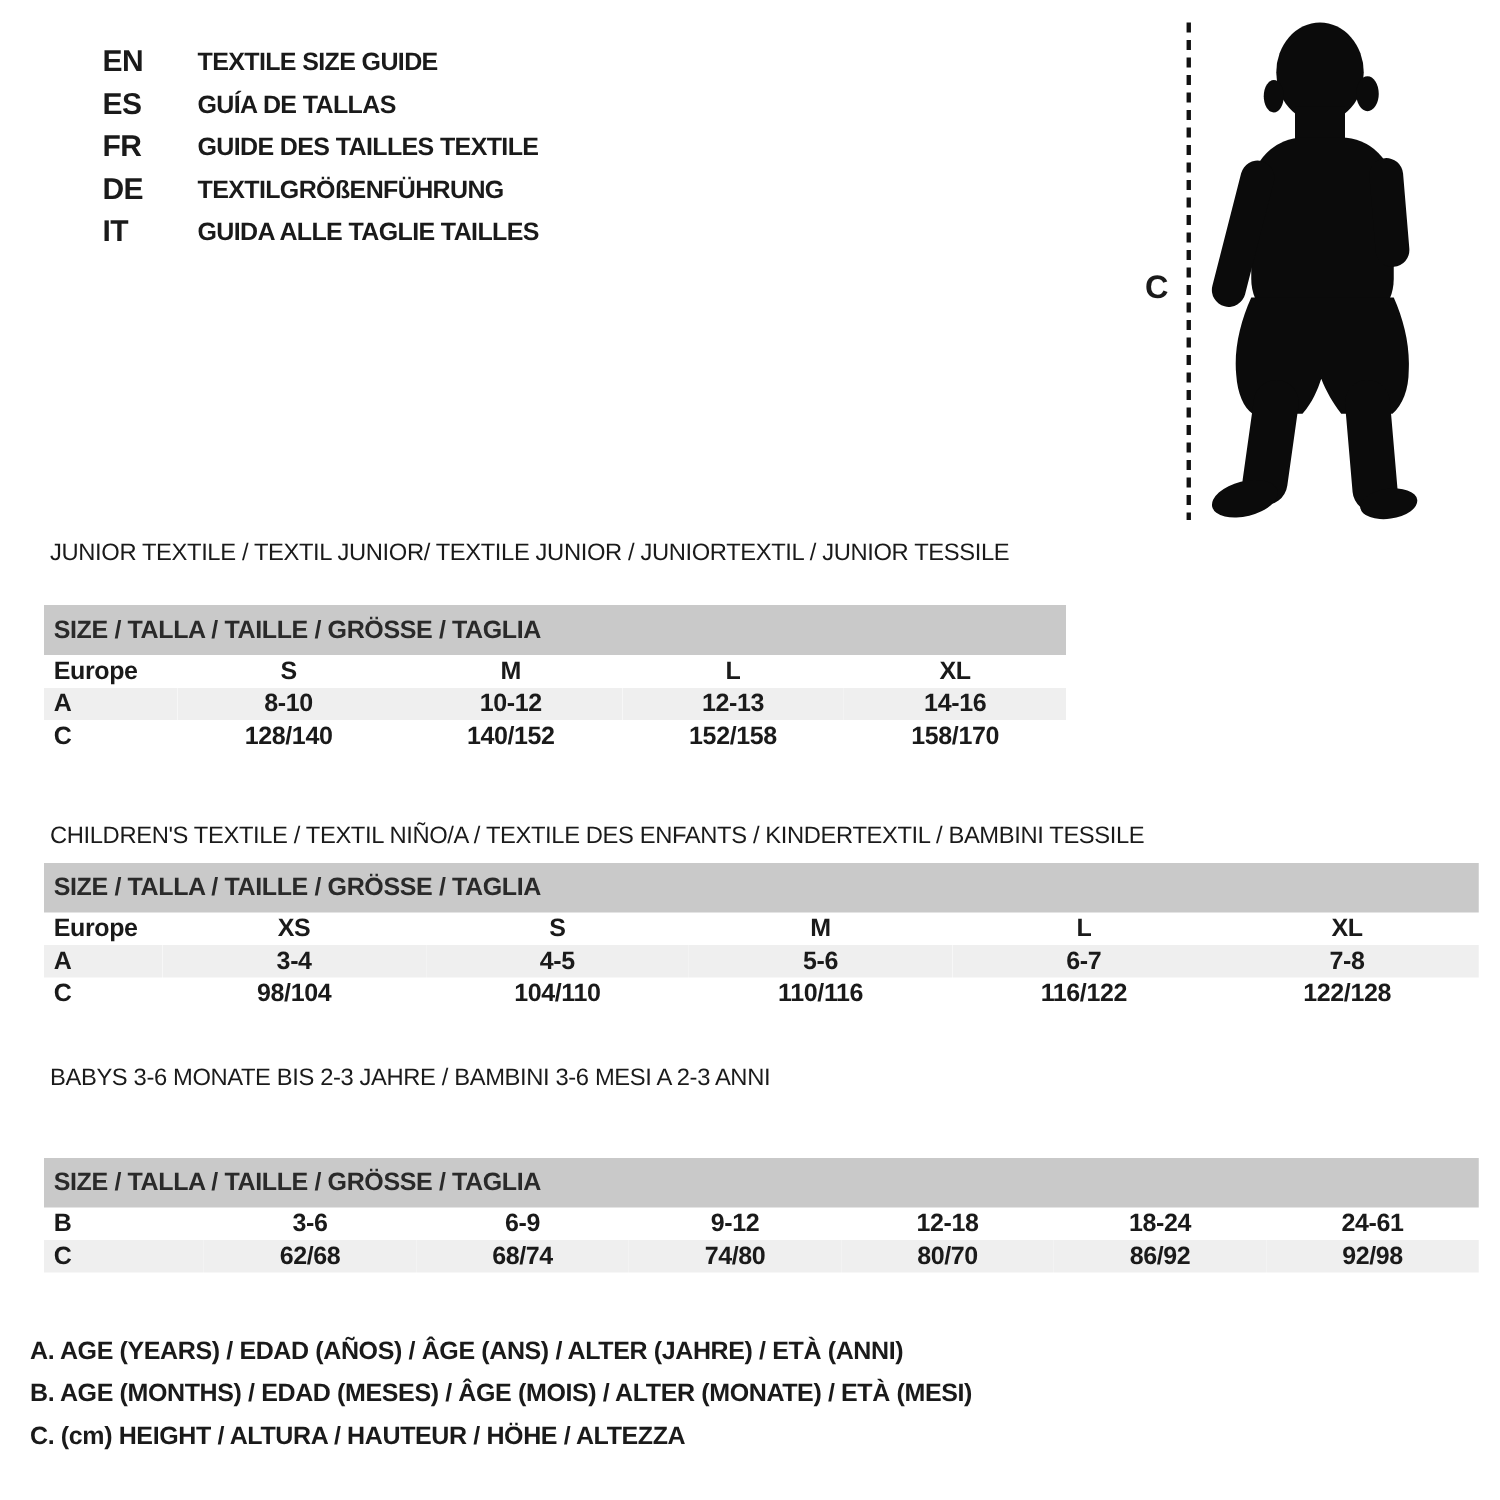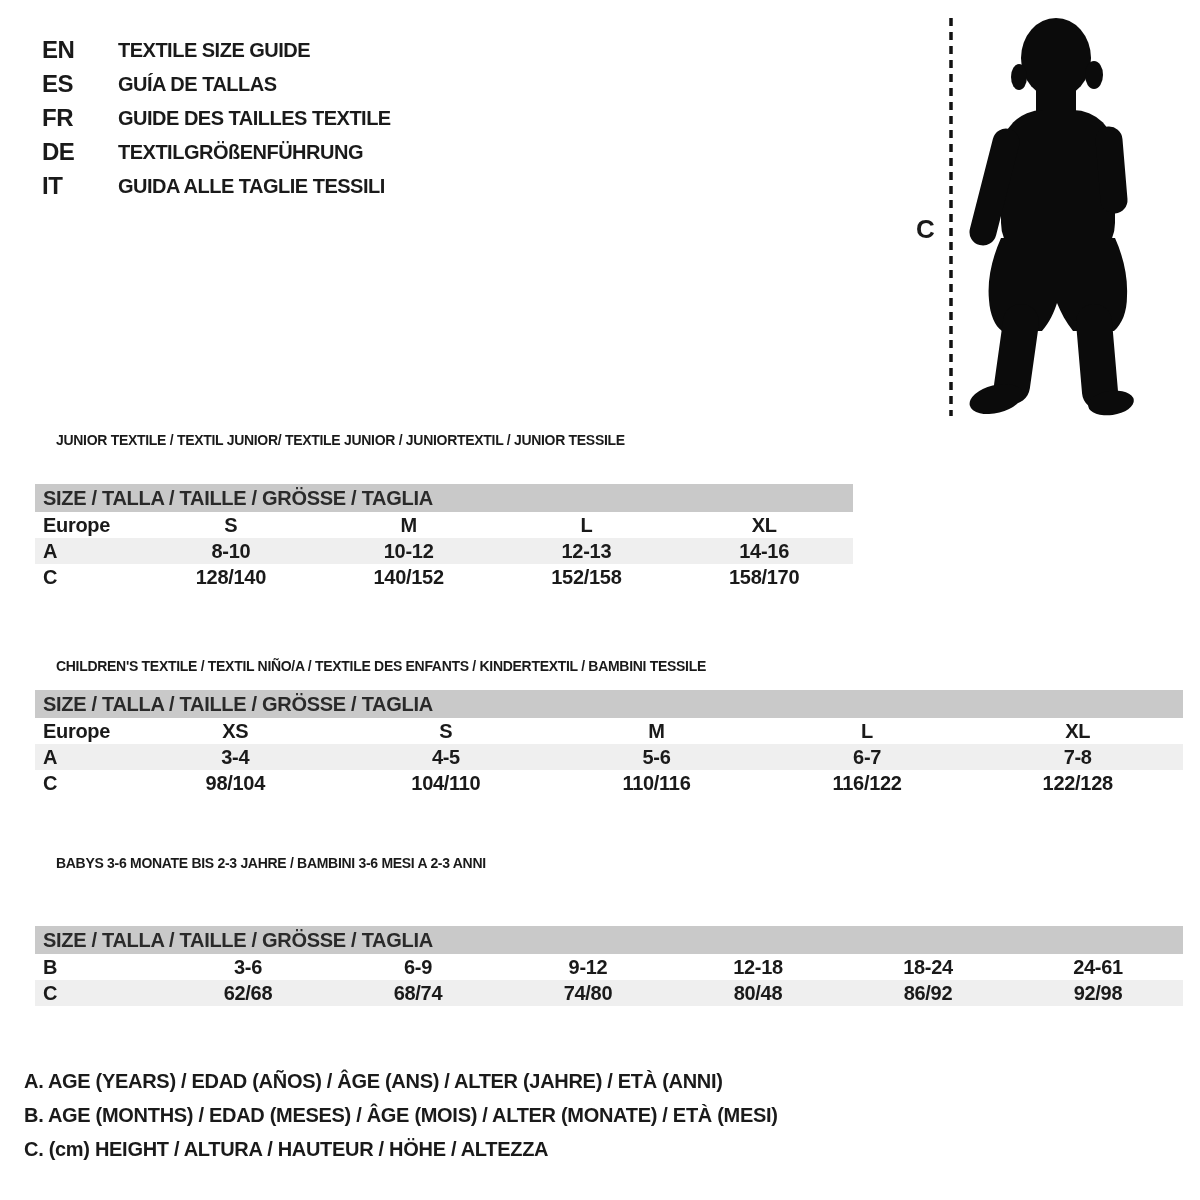--- a/index.html
+++ b/index.html
@@ -7,38 +7,38 @@
   body {
     width:1200px; height:1200px;
     font-family:"Liberation Sans", sans-serif;
     color:#1a1a1a;
     position:relative;
   }
   .page { position:absolute; left:0; top:0; width:1200px; height:1200px; background:#fff; overflow:hidden; }
 
   
   .lang { position:absolute; left:42px; top:33px; }
-  .lang-row { display:flex; height:34px; align-items:center; }
+  .lang-row { display:flex; height:34px; align-items:center;margin-left:40px; }
   .lang-code { width:76px; font-weight:700; font-size:24px; letter-spacing:-0.5px; }
   .lang-label { font-weight:700; font-size:20px; letter-spacing:-0.5px; white-space:nowrap; }
 
   
   .figure-wrap { position:absolute; left:880px; top:0; width:320px; height:430px; }
   .measure-c { position:absolute; left:916px; top:214px; font-size:26px; font-weight:700; }
 
   
-  .section-heading { position:absolute; left:56px; font-size:14px; font-weight:700; letter-spacing:-0.3px; white-space:nowrap; }
+  .section-heading { position:absolute; left:40px; font-size:19px; font-weight:400; letter-spacing:-0.3px; white-space:nowrap; }
   .h-junior { top:432px; }
   .h-children { top:642px;margin-top:16px; }
   .h-babies { top:846px; line-height:34px; }
 
   
   .size-table { position:absolute; border-collapse:collapse; table-layout:fixed; }
   .size-table td { height:26px; font-size:20px; font-weight:700; text-align:center; vertical-align:middle; letter-spacing:-0.3px; overflow:hidden; }
-  .size-table tr.hdr td { background:#c9c9c9; text-align:left; padding-left:8px; height:28px; color:#2a2a2a; }
+  .size-table tr.hdr td { background:#c9c9c9; text-align:left; padding-left:8px; height:40px; color:#2a2a2a; }
   .size-table td.rowlabel { text-align:left; padding-left:8px; }
   .size-table tr.shaded td { background:#efefef; }
   .t1 { left:35px; top:484px; width:818px; }
   .t2 { left:35px; top:690px; width:1148px; }
   .t3 { left:35px; top:926px; width:1148px; }
   .t1 .c-label { width:107px; }
   .t2 .c-label { width:95px; }
   .t3 .c-label { width:128px; }
 
   
@@ -62,21 +62,21 @@
     <div class="lang-row">
       <span class="lang-code">FR</span>
       <span class="lang-label">GUIDE DES TAILLES TEXTILE</span>
     </div>
     <div class="lang-row">
       <span class="lang-code">DE</span>
       <span class="lang-label">TEXTILGRÖßENFÜHRUNG</span>
     </div>
     <div class="lang-row">
       <span class="lang-code">IT</span>
-      <span class="lang-label">GUIDA ALLE TAGLIE TESSILI</span>
+      <span class="lang-label">GUIDA ALLE TAGLIE TAILLES</span>
     </div>
   </div>
 
   <div class="figure-wrap">
     <svg viewBox="0 0 320 430" width="320" height="430">
 
       <line x1="71" y1="18" x2="71" y2="416" stroke="#111111" stroke-width="3.5" stroke-dasharray="8 6"></line>
       <g fill="#0b0b0b">
 
         <ellipse cx="176" cy="58" rx="35" ry="40"></ellipse>
@@ -203,21 +203,21 @@
         <td>9-12</td>
         <td>12-18</td>
         <td>18-24</td>
         <td>24-61</td>
       </tr>
       <tr class="shaded">
         <td class="rowlabel">C</td>
         <td>62/68</td>
         <td>68/74</td>
         <td>74/80</td>
-        <td>80/48</td>
+        <td>80/70</td>
         <td>86/92</td>
         <td>92/98</td>
       </tr>
     </tbody>
   </table>
 
   <div class="legend">
     <div class="legend-line">A. AGE (YEARS) / EDAD (AÑOS) / ÂGE (ANS) / ALTER (JAHRE) / ETÀ (ANNI)</div>
     <div class="legend-line">B. AGE (MONTHS) / EDAD (MESES) / ÂGE (MOIS) / ALTER (MONATE) / ETÀ (MESI)</div>
     <div class="legend-line">C. (cm) HEIGHT / ALTURA / HAUTEUR / HÖHE / ALTEZZA</div>

